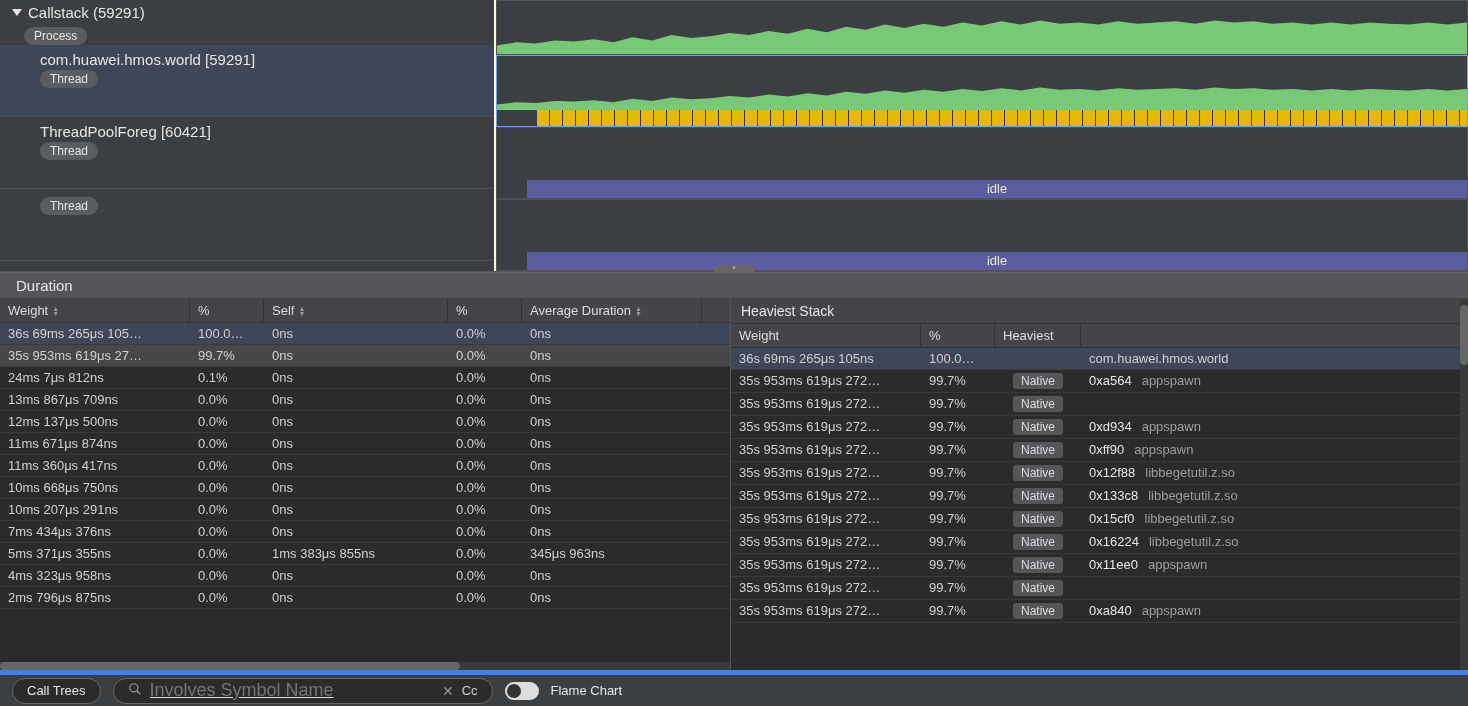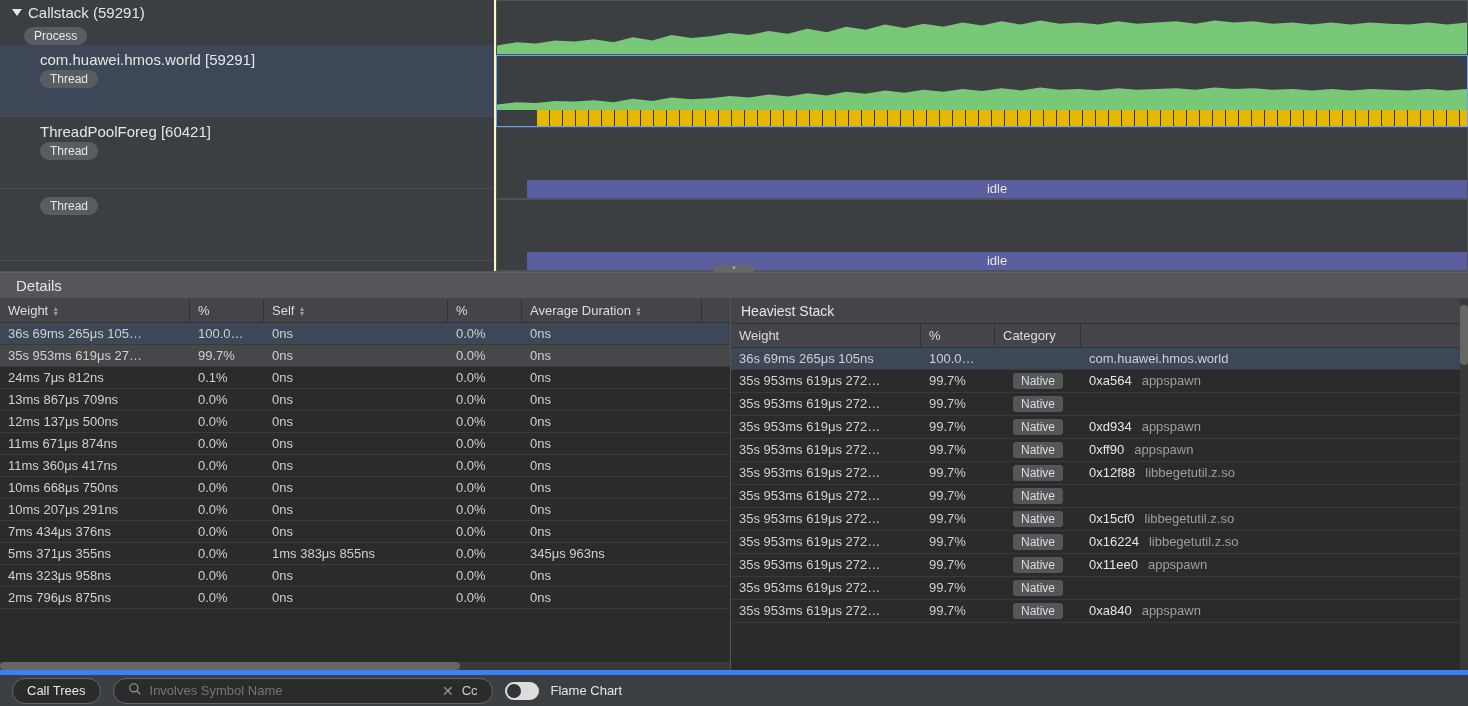--- a/index.html
+++ b/index.html
@@ -260,21 +260,21 @@
   height: 26px;
   display: flex;
   align-items: center;
   padding: 0 14px;
   color: #e6e6e6;
   font-size: 13px;
 }
 .search-pill{ width:380px; gap:8px; color:#999; }
 .search-pill input{
   background:transparent; border:none; outline:none;
-  color:#ddd; flex:1; font-size:13px;
+  color:#ddd; flex:1; font-size:18px;text-decoration:underline;
 }
 .search-icon{ color:#999; }
 .clear-x{ color:#999; font-size:14px; cursor:pointer; }
 .cc{ color:#ccc; font-size:13px; }
 .toggle{
   width:34px; height:18px;
   background:#ddd; border-radius:9px;
   position:relative;
 }
 .toggle-knob{
@@ -313,21 +313,21 @@
         </div>
         <div class="timeline-row" style="height: 72px;">
           <div class="idle-bar">idle</div>
         </div>
       </div>
   </div>
 </div>
 
 <div class="details-bar">
   <div class="collapse-nub"></div>
-  <span>Details</span>
+  <span>Duration</span>
 </div>
 
 <div class="lower-area">
   <div class="left-table">
     <div class="tbl-header">
       <div class="th lw0">
           <span>Weight</span>
           <span class="sort-arrow">▲<br>▼</span>
         </div>
       <div class="th lw1">
@@ -446,21 +446,21 @@
   <div class="right-pane" style="position:relative">
     <div class="heaviest-title">Heaviest Stack</div>
     <div class="tbl-header">
       <div class="th rw0">
           <span>Weight</span>
         </div>
       <div class="th rw1">
           <span>%</span>
         </div>
       <div class="th rw2">
-          <span>Category</span>
+          <span>Heaviest</span>
         </div>
     </div>
     <div class="tbl-body" id="right-tbody">
         <div class="tr sel">
           <div class="td rw0">36s 69ms 265μs 105ns</div>
           <div class="td rw1">100.0…</div>
           <div class="td rw2"></div>
           <div class="td rw3"><span>com.huawei.hmos.world</span></div>
         </div>
         <div class="tr">
@@ -489,20 +489,21 @@
         <div class="tr">
           <div class="td rw0">35s 953ms 619μs 272…</div>
           <div class="td rw1">99.7%</div>
           <div class="td rw2"><span class="cat-badge">Native</span></div>
           <div class="td rw3"><span class="symbol-hex">0x12f88</span><span class="symbol-name">libbegetutil.z.so</span></div>
         </div>
         <div class="tr">
           <div class="td rw0">35s 953ms 619μs 272…</div>
           <div class="td rw1">99.7%</div>
           <div class="td rw2"><span class="cat-badge">Native</span></div>
+          <div class="td rw3"><span class="symbol-hex">0x133c8</span><span class="symbol-name">libbegetutil.z.so</span></div>
         </div>
         <div class="tr">
           <div class="td rw0">35s 953ms 619μs 272…</div>
           <div class="td rw1">99.7%</div>
           <div class="td rw2"><span class="cat-badge">Native</span></div>
           <div class="td rw3"><span class="symbol-hex">0x15cf0</span><span class="symbol-name">libbegetutil.z.so</span></div>
         </div>
         <div class="tr">
           <div class="td rw0">35s 953ms 619μs 272…</div>
           <div class="td rw1">99.7%</div>

